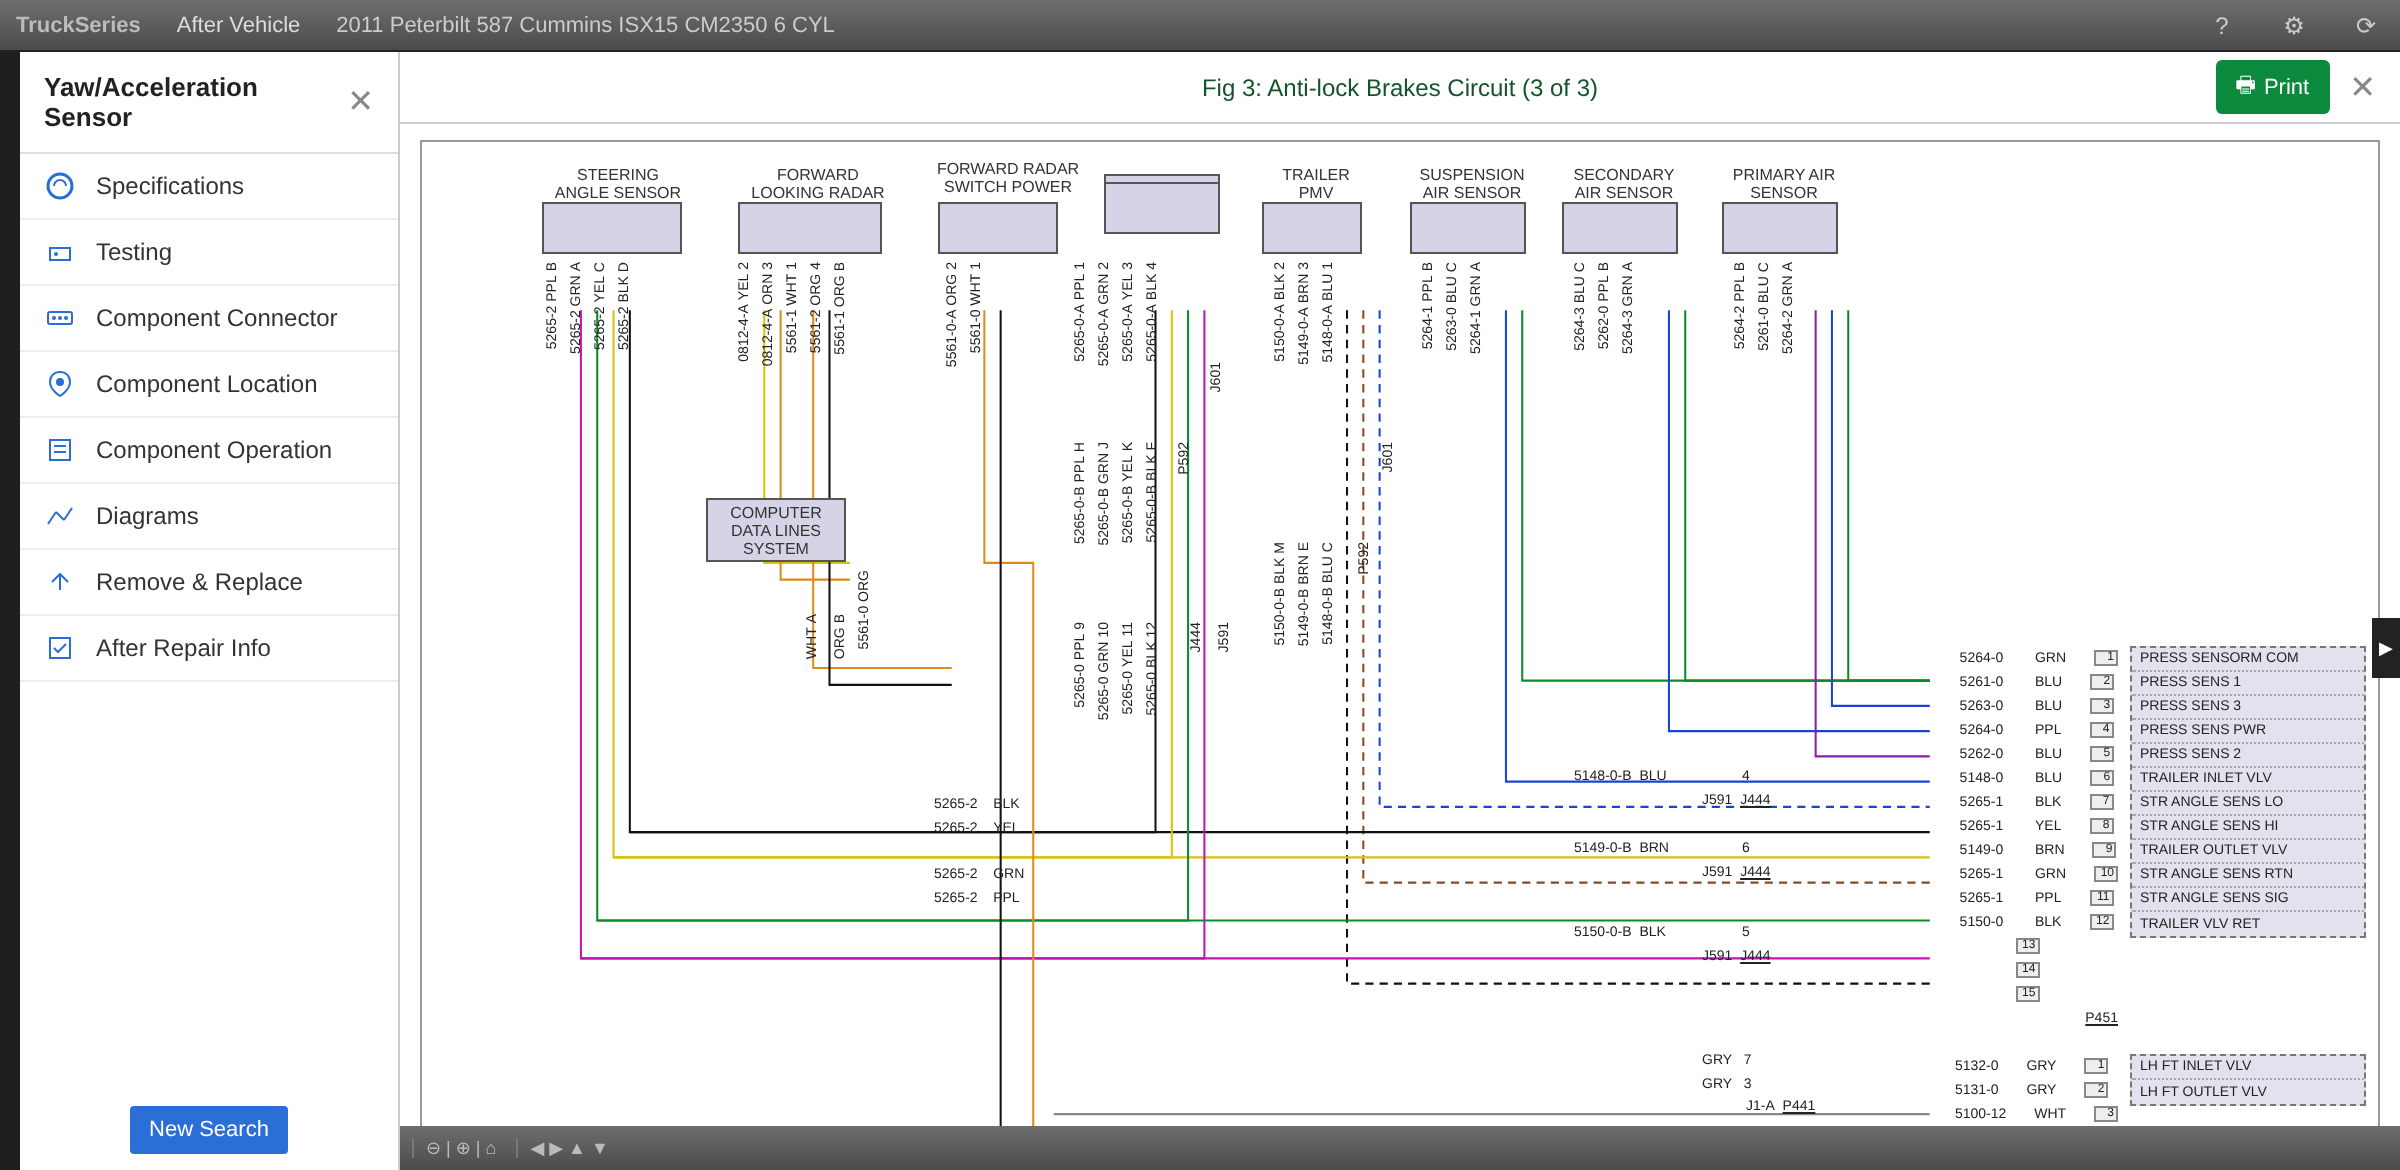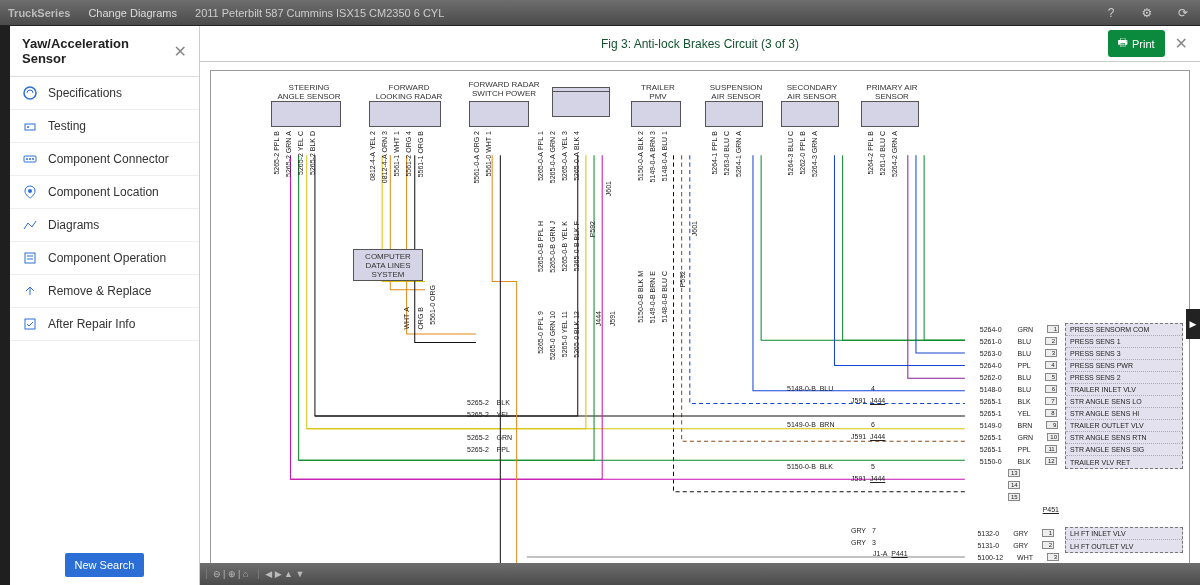--- a/index.html
+++ b/index.html
@@ -52,21 +52,21 @@
 .collapse{position:absolute;right:0;top:50%;transform:translateY(-50%);width:14px;height:30px;background:#222;color:#fff;font-size:9px;display:flex;align-items:center;justify-content:center}
 
 .bottombar{position:absolute;left:0;right:0;bottom:0;height:22px;background:linear-gradient(#6e6e6e,#4b4b4b);display:flex;align-items:center;color:#bbb;font-size:9px;padding:0 6px;gap:4px}
 .bottombar .seg{border-left:1px solid #777;padding:0 6px}
 </style>
 </head>
 <body>
 
 <div class="topbar">
   <span class="brand">TruckSeries</span>
-  <span style="cursor:pointer">Change Diagrams</span>
+  <span style="cursor:pointer">After Vehicle</span>
   <span class="veh">2011 Peterbilt 587 Cummins ISX15 CM2350 6 CYL</span>
   <span class="spacer"></span>
   <span class="ticon">?</span>
   <span class="ticon">⚙</span>
   <span class="ticon">⟳</span>
 </div>
 
 <div class="mainrow">
   <div class="leftedge"></div>
 
@@ -100,33 +100,33 @@
       </div>
     <div class="sp-item">
         <svg width="16" height="16">
           <path d="M8 2 C5 2 3 4 3 7 C3 11 8 14 8 14 C8 14 13 11 13 7 C13 4 11 2 8 2 Z" fill="none" stroke="#2b6fd6"></path>
           <circle cx="8" cy="7" r="2" fill="#2b6fd6"></circle>
         </svg>
         <span>Component Location</span>
       </div>
     <div class="sp-item">
         <svg width="16" height="16">
+          <rect x="3" y="3" width="10" height="10" fill="none" stroke="#2b6fd6"></rect>
+          <line x1="5" y1="6" x2="11" y2="6" stroke="#2b6fd6"></line>
+          <line x1="5" y1="9" x2="11" y2="9" stroke="#2b6fd6"></line>
+        </svg>
+        <span>Component Operation</span>
+      </div>
+    <div class="sp-item">
+        <svg width="16" height="16">
           <line x1="2" y1="12" x2="6" y2="6" stroke="#2b6fd6"></line>
           <line x1="6" y1="6" x2="10" y2="10" stroke="#2b6fd6"></line>
           <line x1="10" y1="10" x2="14" y2="4" stroke="#2b6fd6"></line>
         </svg>
         <span>Diagrams</span>
-      </div>
-    <div class="sp-item">
-        <svg width="16" height="16">
-          <rect x="3" y="3" width="10" height="10" fill="none" stroke="#2b6fd6"></rect>
-          <line x1="5" y1="6" x2="11" y2="6" stroke="#2b6fd6"></line>
-          <line x1="5" y1="9" x2="11" y2="9" stroke="#2b6fd6"></line>
-        </svg>
-        <span>Component Operation</span>
       </div>
     <div class="sp-item">
         <svg width="16" height="16">
           <path d="M4 8 L8 4 L12 8 M8 4 L8 12" fill="none" stroke="#2b6fd6"></path>
         </svg>
         <span>Remove &amp; Replace</span>
       </div>
     <div class="sp-item">
         <svg width="16" height="16">
           <rect x="3" y="3" width="10" height="10" fill="none" stroke="#2b6fd6"></rect>

